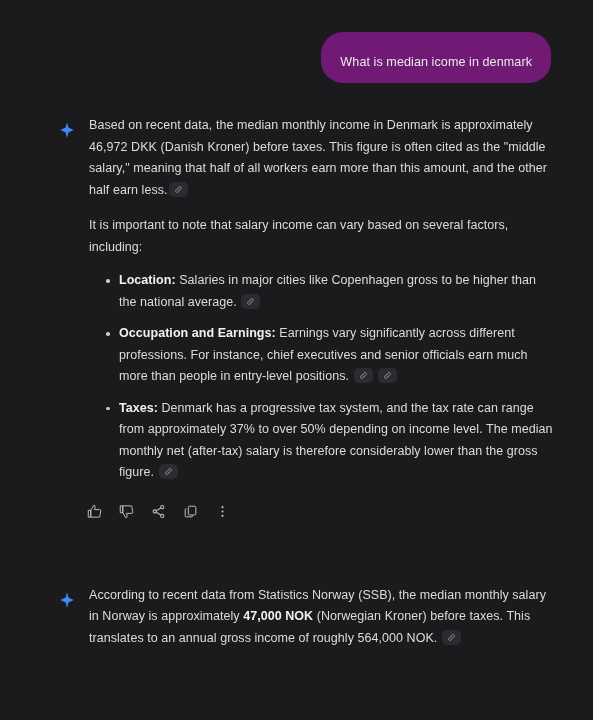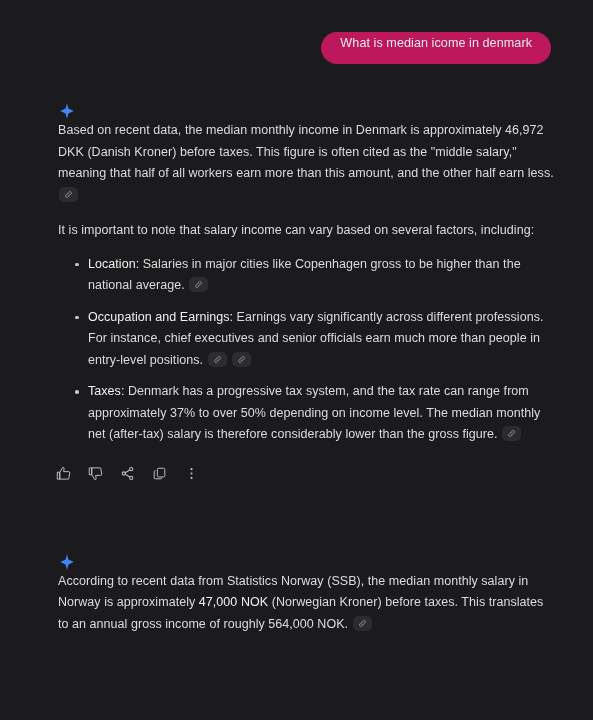--- a/index.html
+++ b/index.html
@@ -22,37 +22,36 @@
     overflow: hidden;
   }
 
   
   .user-row {
     display: flex;
     justify-content: flex-end;
     padding-right: 42px;
   }
   .user-bubble {
-    background: #be185d;
+    background: #701a75;
     border-radius: 22px;
-    padding: 2px 19px 12px 19px;
+    padding: 21px 19px 12px 19px;
     font-size: 12.6px;
     line-height: 18px;
     color: #e9e9ea;
     max-width: 420px;
     letter-spacing: 0.005em;
   }
 
   
   .model-row {
     display: flex;
     align-items: flex-start;
     padding-left: 58px;
     padding-right: 36px;
-    flex-direction: column;
   }
   .sparkle {
     flex: 0 0 auto;
     width: 18px;
     height: 18px;
     margin-top: 6px;
     margin-right: 13px;
   }
   .sparkle svg { display: block; }
   .model-body {
@@ -80,21 +79,21 @@
   ul.factors li::before {
     content: "";
     position: absolute;
     left: 0;
     top: 9px;
     width: 3.5px;
     height: 3.5px;
     border-radius: 50%;
     background: #c8c8c9;
   }
-  .bold { font-weight: normal; color: #f1f1f1; }
+  .bold { font-weight: bold; color: #f1f1f1; }
 
   
   .cite {
     display: inline-flex;
     align-items: center;
     justify-content: center;
     width: 19px;
     height: 15px;
     border-radius: 5px;
     background: #2c2c30;

